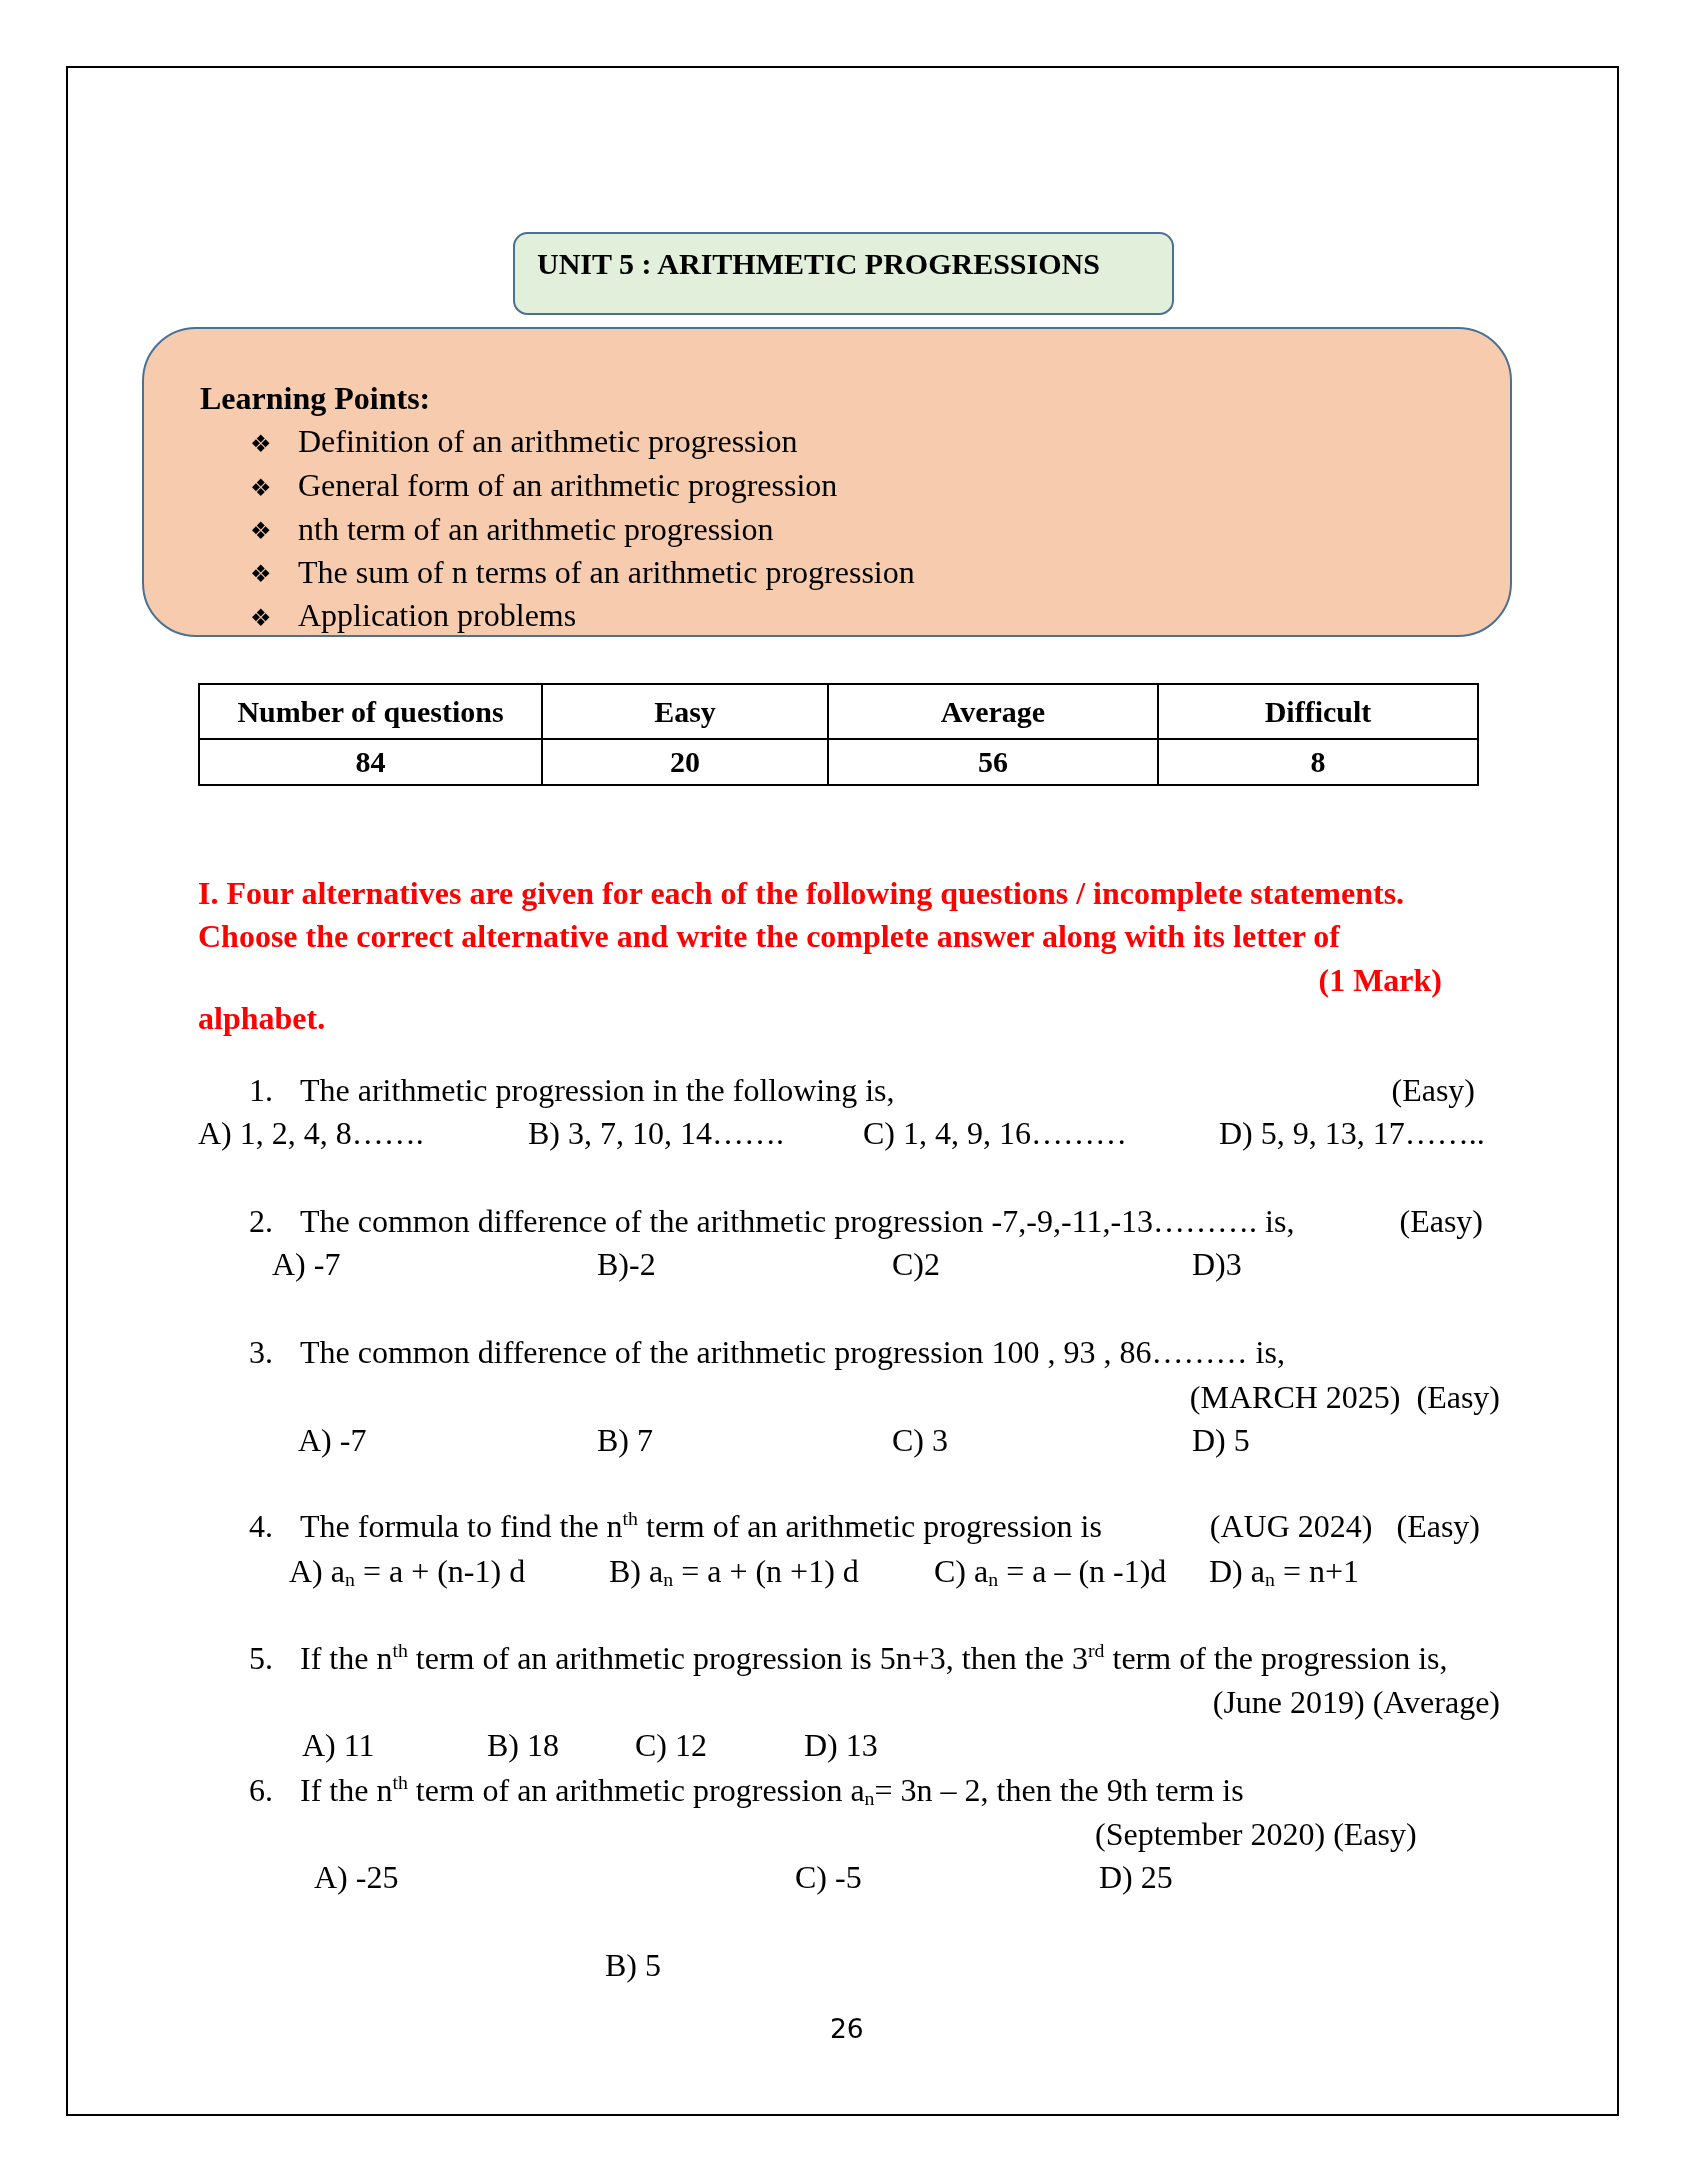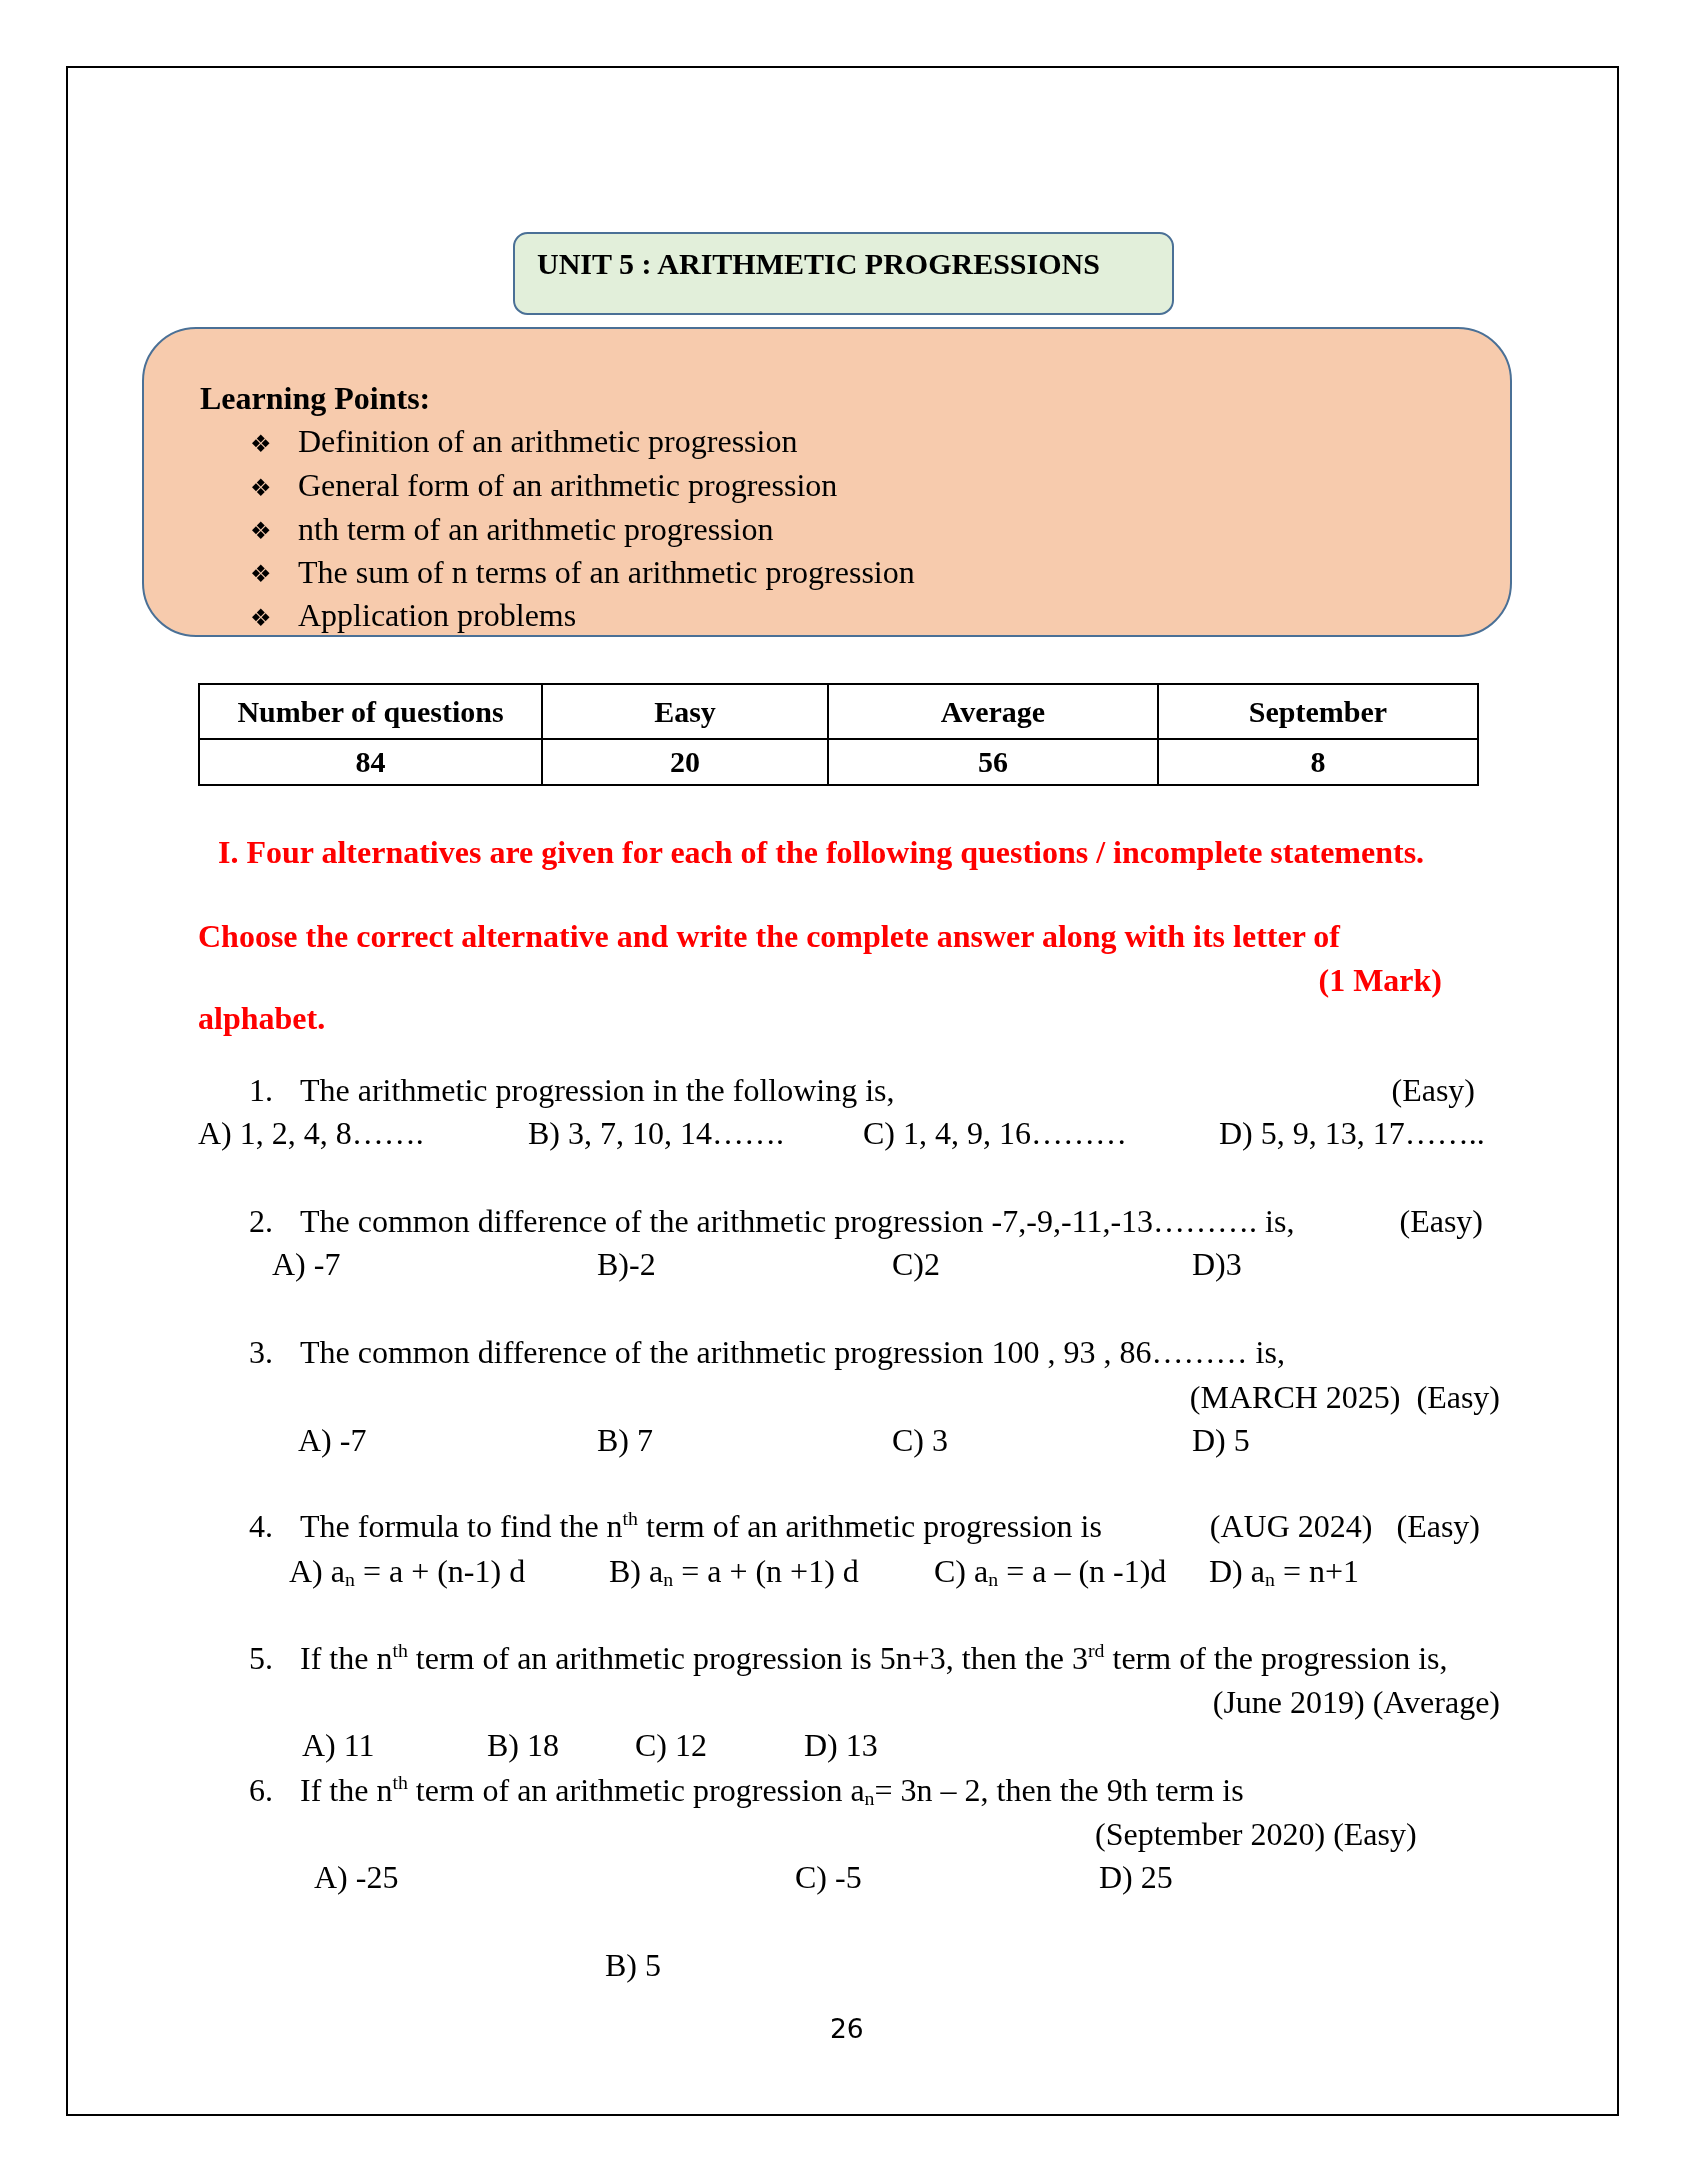--- a/index.html
+++ b/index.html
@@ -49,32 +49,32 @@
 <div class="abs t48" style="left:298px;top:556px;">The sum of n terms of an arithmetic progression</div>
 <span class="bullet" style="left:250px;top:606px;">❖</span>
 <div class="abs t48" style="left:298px;top:599px;">Application problems</div>
 
 <table class="stats">
   <tbody>
       <tr class="head">
     <td class="c0">Number of questions</td>
     <td class="c1">Easy</td>
     <td class="c2">Average</td>
-    <td>September</td>
+    <td>Difficult</td>
   </tr>
   <tr class="vals">
     <td>84</td>
     <td>20</td>
     <td>56</td>
     <td>8</td>
   </tr>
 </tbody>
   </table>
 
-<div class="abs t48 red" style="left:198px;top:836px;margin-left:20px;">I. Four alternatives are given for each of the following questions / incomplete statements.</div>
+<div class="abs t48 red" style="left:198px;top:877px;">I. Four alternatives are given for each of the following questions / incomplete statements.</div>
 <div class="abs t48 red" style="left:198px;top:920px;">Choose the correct alternative and write the complete answer along with its letter of</div>
 <div class="abs t48 red" style="left:198px;top:964px;margin-top:38px;">alphabet.</div>
 <div class="abs t48 red" style="right:245px;top:964px;">(1 Mark)</div>
 
 <div class="abs t48" style="left:249px;top:1074px;">1.</div>
 <div class="abs t48" style="left:300px;top:1074px;">The arithmetic progression in the following is,</div>
 <div class="abs t48" style="right:212px;top:1074px;">(Easy)</div>
 <div class="abs t48" style="left:198px;top:1117px;">A) 1, 2, 4, 8…….</div>
 <div class="abs t48" style="left:528px;top:1117px;">B) 3, 7, 10, 14…….</div>
 <div class="abs t48" style="left:863px;top:1117px;">C) 1, 4, 9, 16………</div>

